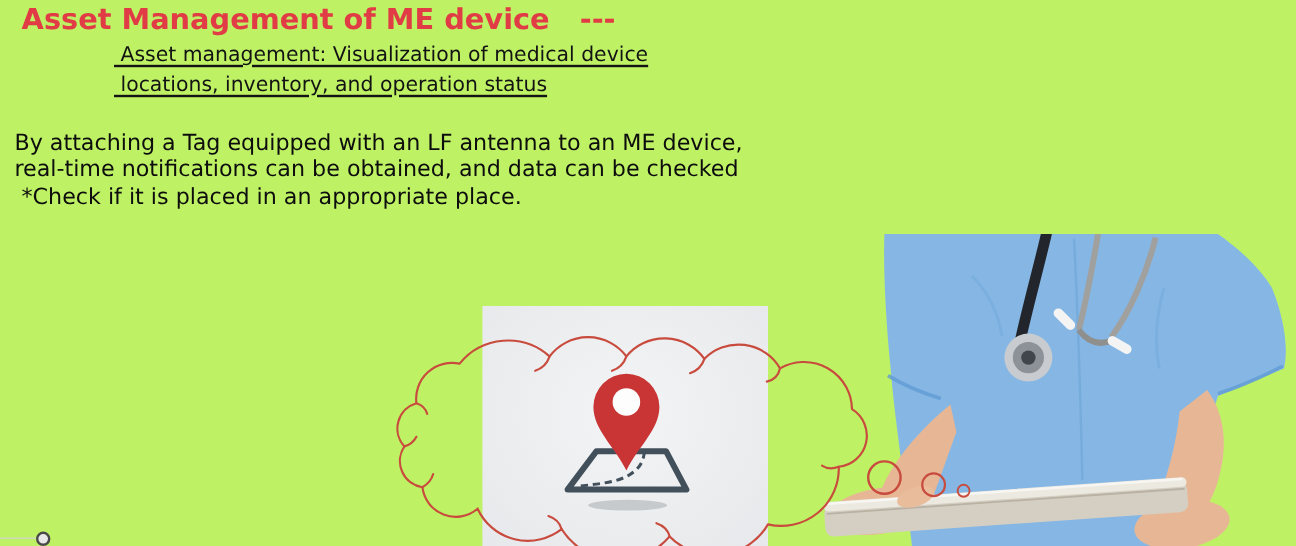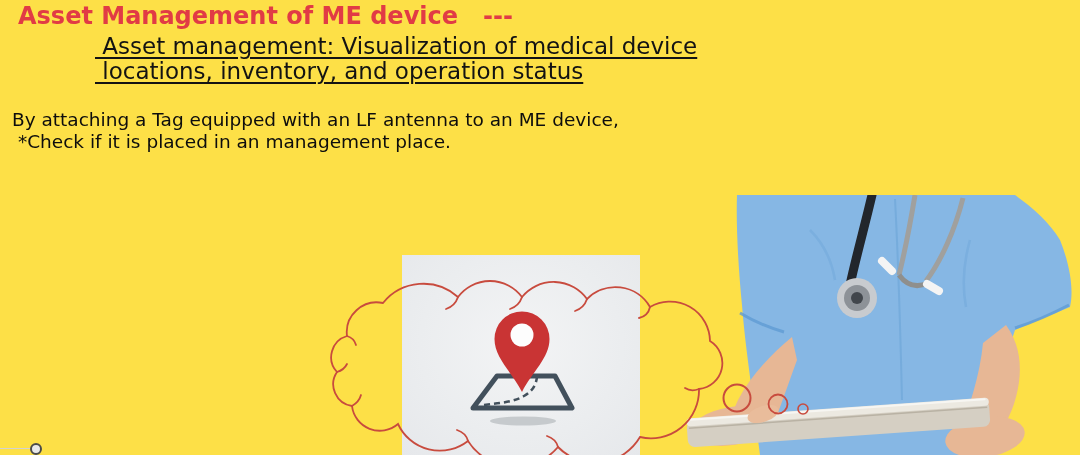--- a/index.html
+++ b/index.html
@@ -1,30 +1,30 @@
 <!DOCTYPE html>
 <html><head>
 <meta charset="utf-8">
 <style>
   html,body{margin:0;padding:0;background:#ffffff;}
   .slide{
     position:relative;
     width:1080px;height:455px;
-    background:#fde047;
+    background:#bef264;
     overflow:hidden;
     font-family:"DejaVu Sans","Liberation Sans",sans-serif;
   }
   .title{
     position:absolute;left:18px;top:2px;
     font-size:24px;font-weight:bold;color:#e13b45;
     white-space:pre;letter-spacing:0px;line-height:28px;
   }
   .subtitle{
     position:absolute;left:95px;top:34px;
-    font-size:23px;color:#131313;line-height:25px;
+    font-size:17px;color:#131313;line-height:25px;
   }
   .subtitle .sline{
     white-space:pre;
     text-decoration:underline;
     text-decoration-thickness:1.5px;
     text-underline-offset:3px;
   }
   .bodytext{
     position:absolute;left:12px;top:109px;
     font-size:18.5px;color:#0d0d0d;line-height:22.4px;
@@ -52,21 +52,22 @@
 
   <div class="title">Asset Management of ME device   ---</div>
 
   <div class="subtitle">
     <div><span class="sline"> Asset management: Visualization of medical device</span></div>
     <div><span class="sline"> locations, inventory, and operation status</span></div>
   </div>
 
   <div class="bodytext">
     <div class="bline">By attaching a Tag equipped with an LF antenna to an ME device,</div>
-    <div class="bline"> *Check if it is placed in an management place.</div>
+    <div class="bline">real-time notifications can be obtained, and data can be checked</div>
+    <div class="bline"> *Check if it is placed in an appropriate place.</div>
   </div>
 
   <div class="map-panel"></div>
 
   <svg class="nurse-layer" style="left:670px;top:195px;" width="410" height="260" viewBox="0 0 410 260">
 
     <path d="M 67 0 L 345 0 C 362 12, 380 28, 390 45 C 400 70, 404 95, 400 112
          L 345 135 C 330 180, 325 205, 322 260 L 90 260
          C 83 200, 75 150, 72 110 C 68 70, 66 28, 67 0 Z" fill="#86b7e4"></path>
 

